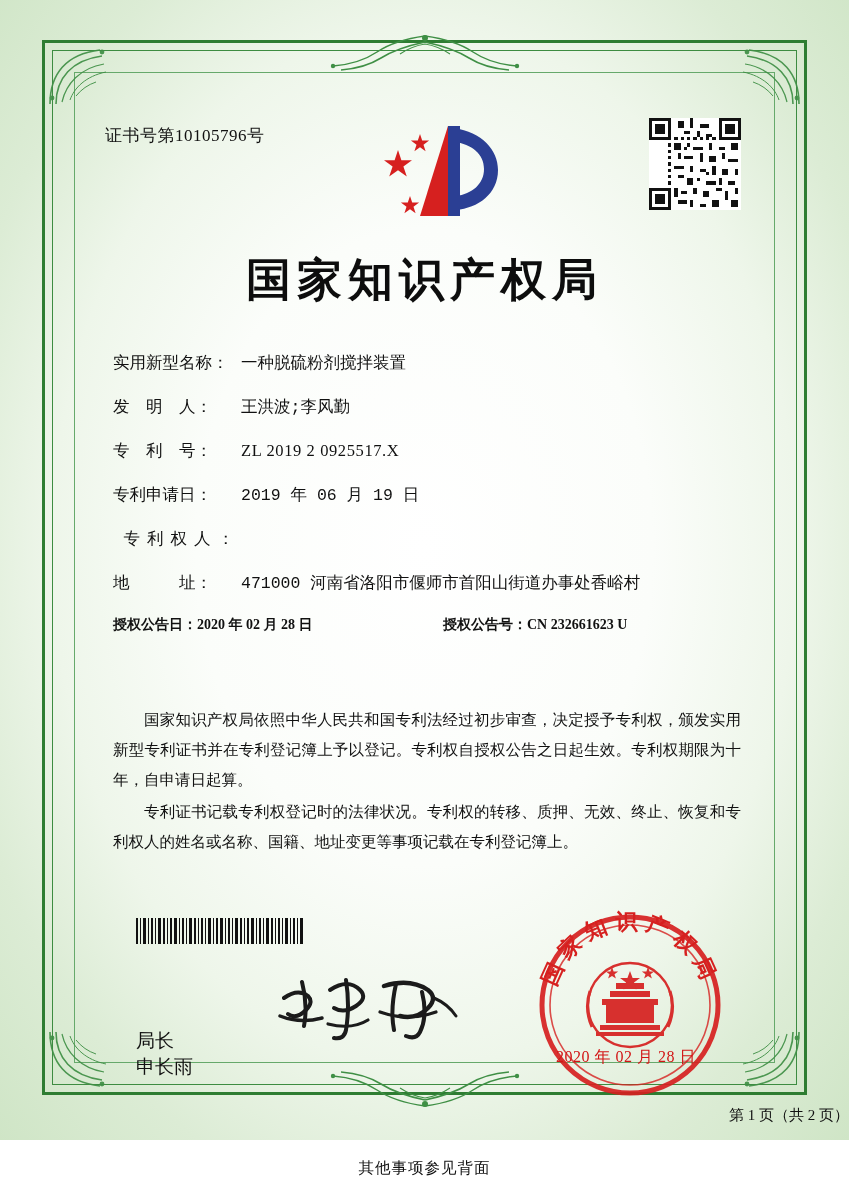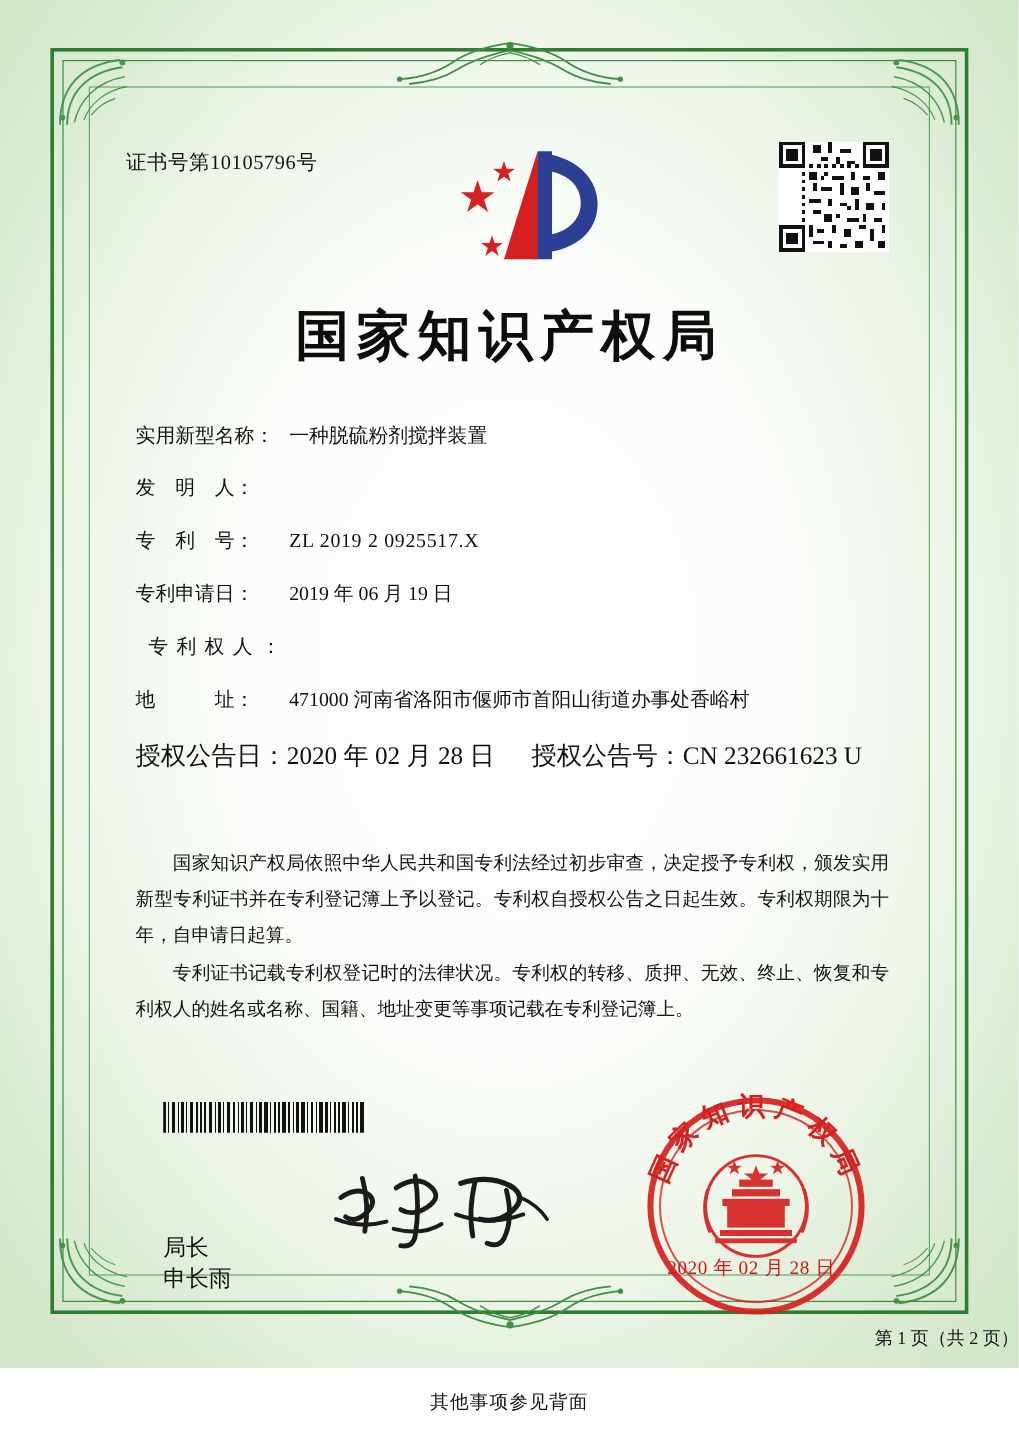--- a/index.html
+++ b/index.html
@@ -135,32 +135,34 @@
   .field-label {
     width: 128px;
     flex: 0 0 128px;
     letter-spacing: 0px;
     white-space: nowrap;
   }
   .field-label.sp3 { letter-spacing: 7px; text-align: right; }
   .field-value {
     flex: 1 1 auto;
     white-space: nowrap;
+    font-family: Liberation Mono, monospace;
   }
   .field-value.mono {
     font-family: "Liberation Serif", serif;
     letter-spacing: .6px;
   }
 
   
   .grant-row {
     display: flex;
     align-items: flex-start;
-    font-size: 21px;
+    font-size: 14px;
     margin-top: 4px;
+    font-weight: bold;
   }
   .grant-left { width: 330px; flex: 0 0 330px; white-space: nowrap; }
   .grant-right { white-space: nowrap; }
 
   
   .body-text {
     position: absolute;
     left: 113px; top: 705px;
     width: 628px;
     font-size: 15.5px;
@@ -417,20 +419,21 @@
 
   <div class="fields">
 
     <div class="field-row">
       <div class="field-label">实用新型名称：</div>
       <div class="field-value">一种脱硫粉剂搅拌装置</div>
     </div>
 
     <div class="field-row">
       <div class="field-label">发　明　人：</div>
+      <div class="field-value">王洪波;李风勤</div>
     </div>
 
     <div class="field-row">
       <div class="field-label">专　利　号：</div>
       <div class="field-value mono">ZL 2019 2 0925517.X</div>
     </div>
 
     <div class="field-row">
       <div class="field-label">专利申请日：</div>
       <div class="field-value">2019 年 06 月 19 日</div>

